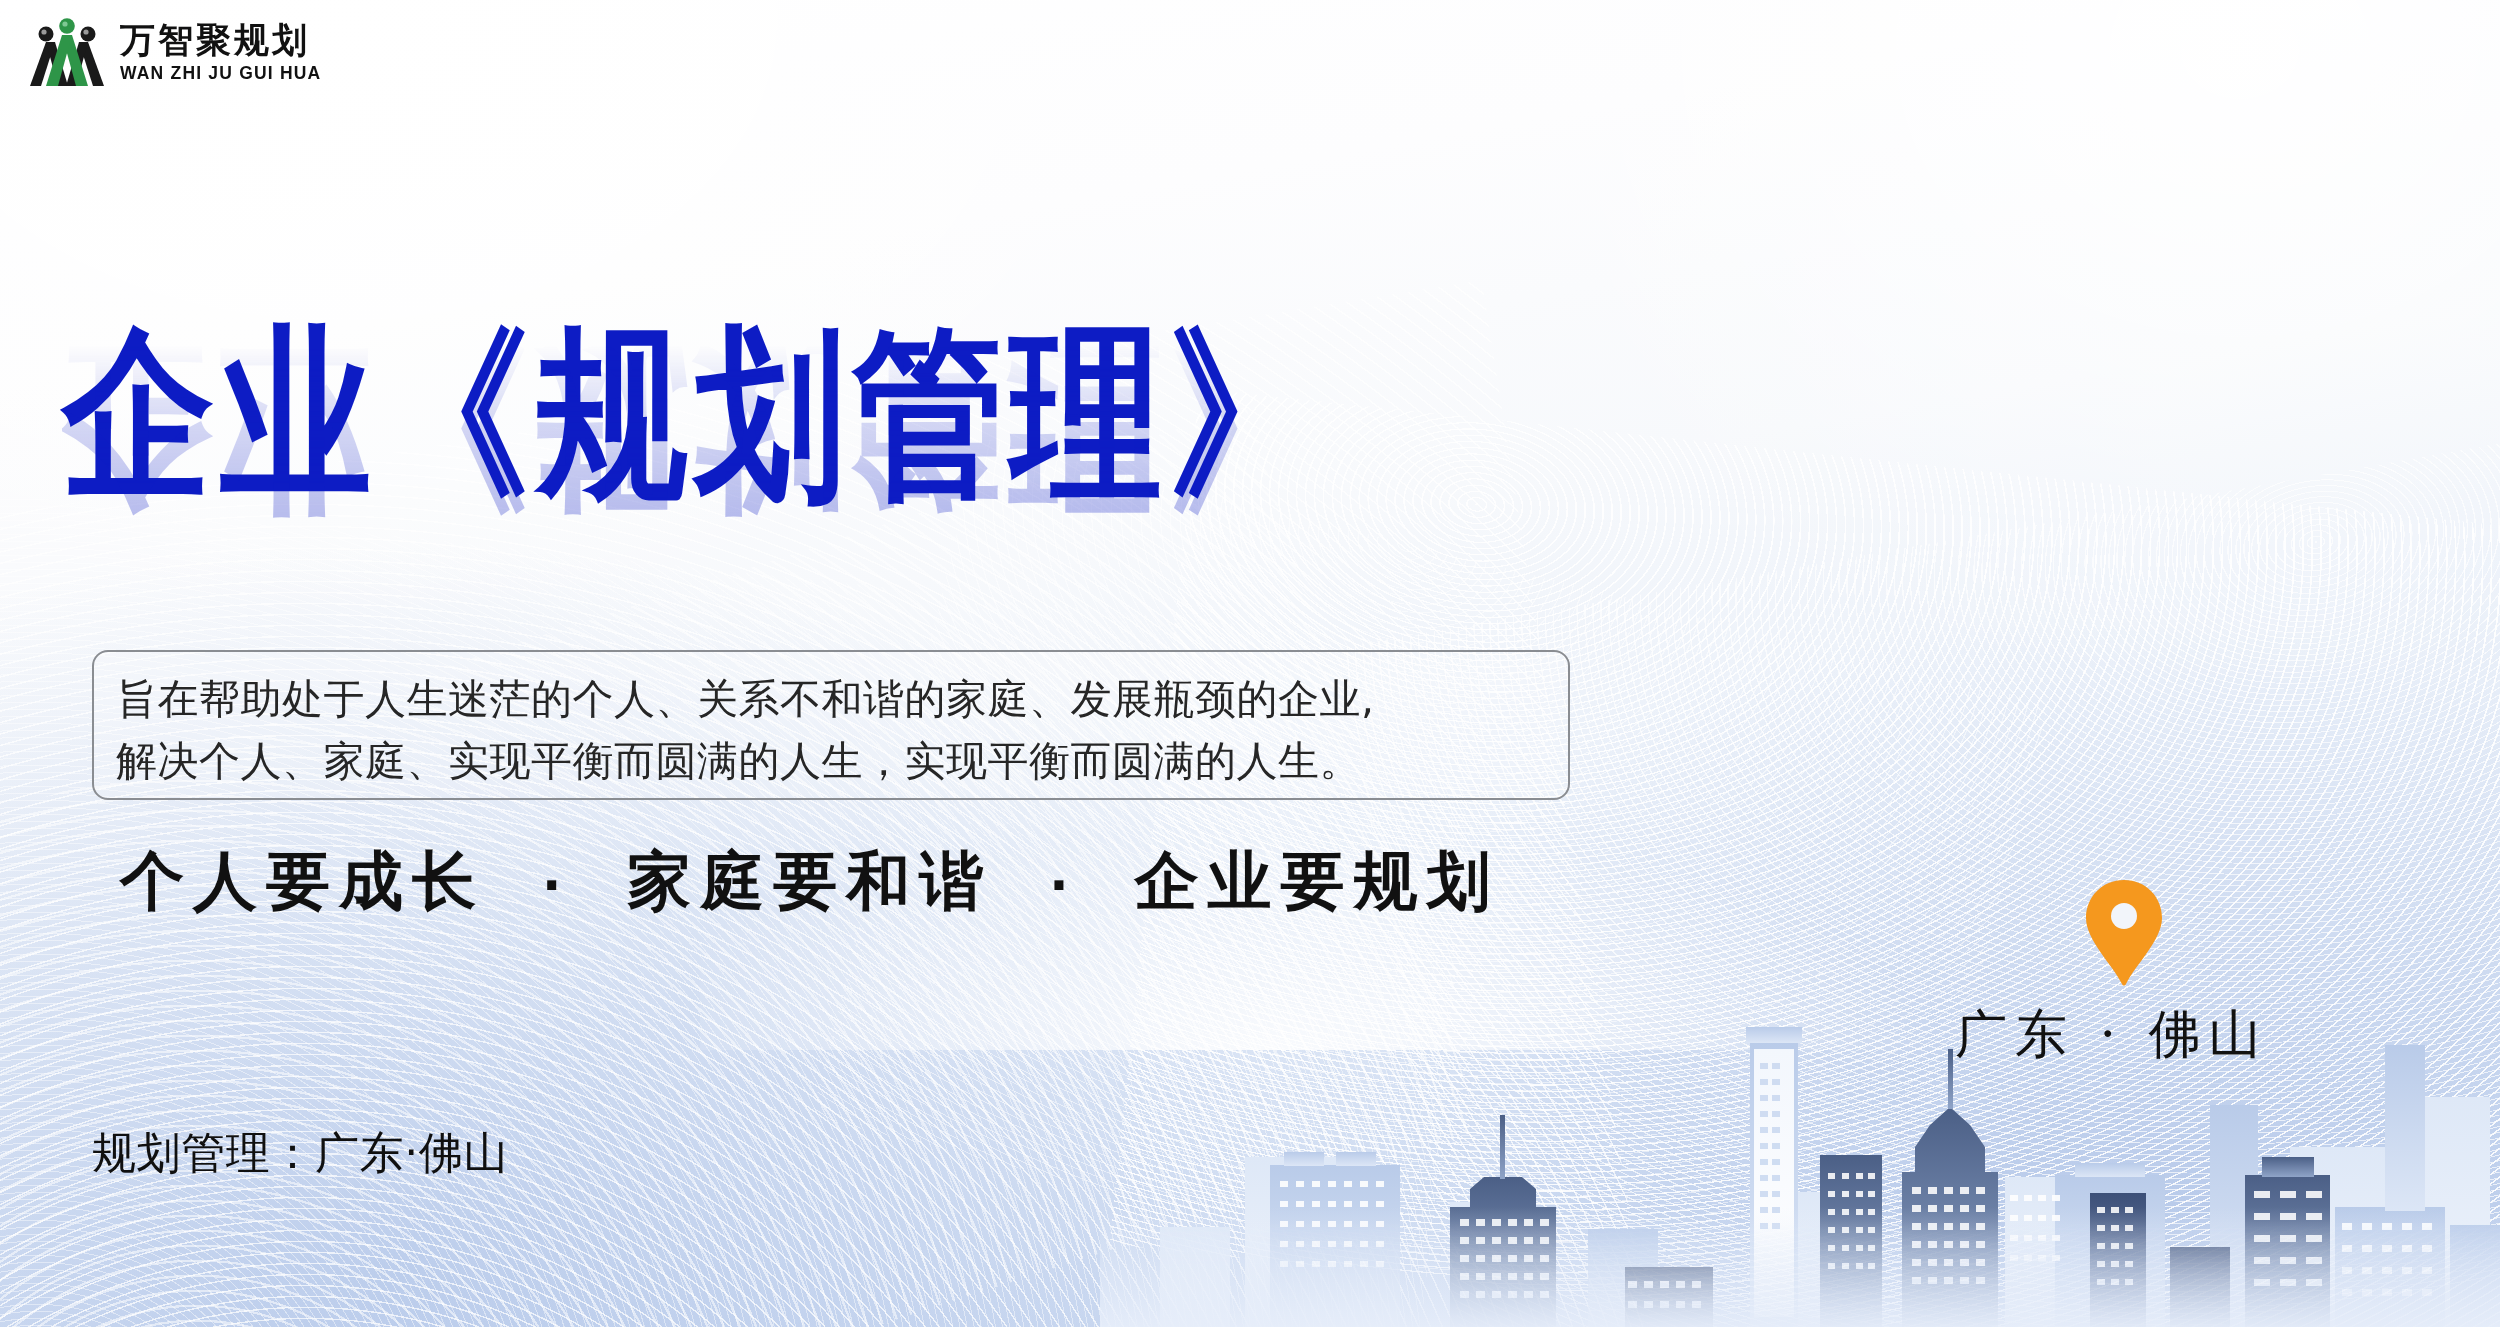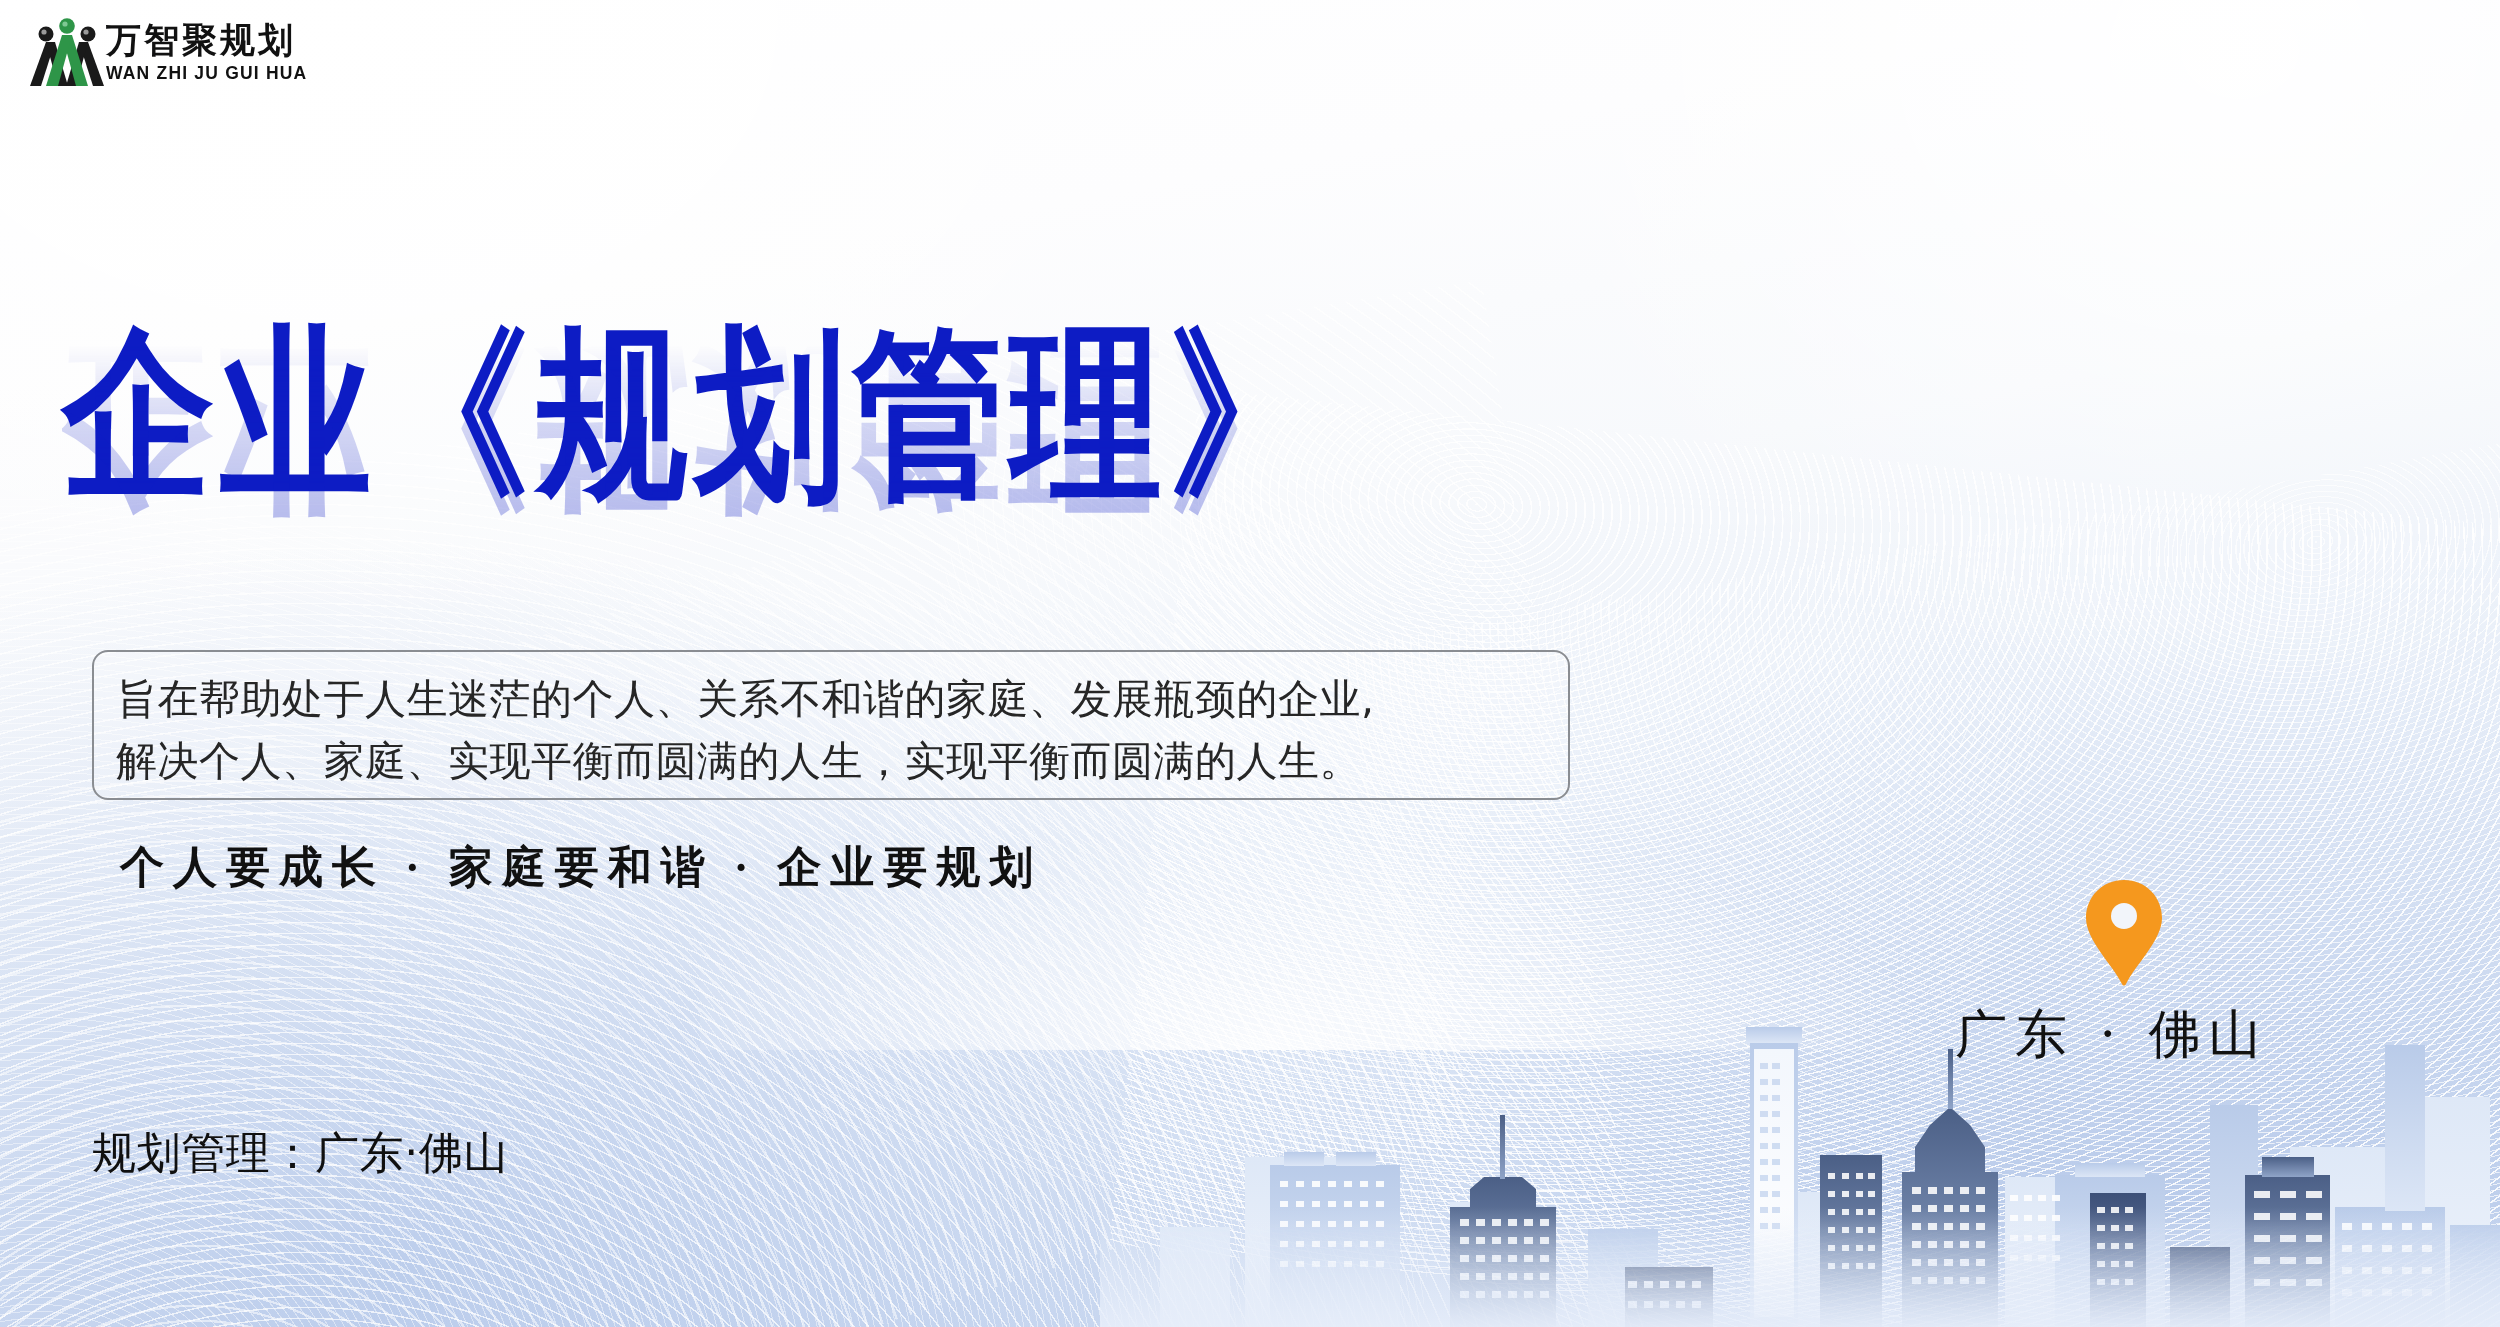--- a/index.html
+++ b/index.html
@@ -77,21 +77,21 @@
       repeating-radial-gradient(ellipse 620px 460px at 40% 0%, rgba(255,255,255,.7) 0px, rgba(255,255,255,.7) 1.1px, rgba(255,255,255,0) 1.2px, rgba(255,255,255,0) 10px);
     transform:rotate(14deg);
     opacity:.75;
   }
   .wave-ridge{
     position:absolute;left:700px;top:430px;width:1900px;height:620px;
     background:radial-gradient(ellipse 950px 320px at 30% 100%, rgba(255,255,255,.85) 0%, rgba(255,255,255,0) 70%);
   }
 
   
-  .logo{position:absolute;left:28px;top:16px;display:flex;align-items:center;}
+  .logo{position:absolute;left:28px;top:16px;display:flex;align-items:center;gap:14px;}
   .logo-mark{width:78px;height:74px;display:block;}
   .logo-text{display:flex;flex-direction:column;line-height:1;}
   .logo-cn{
     font-family:"DejaVu Sans","Liberation Sans",sans-serif;
     font-size:35px;font-weight:700;color:#111;letter-spacing:3px;
   }
   .logo-en{
     font-family:"Liberation Sans",sans-serif;
     font-size:17.5px;font-weight:700;color:#111;letter-spacing:1.2px;margin-top:7px;
   }
@@ -126,22 +126,22 @@
   }
   .desc-line{
     font-family:"DejaVu Sans","Liberation Sans",sans-serif;
     font-size:41px;font-weight:400;color:#262626;
     line-height:62px;letter-spacing:.5px;white-space:nowrap;
   }
 
   
   .slogan{
     position:absolute;left:120px;top:838px;
-    font-family:Liberation Serif, serif;
-    font-size:44px;font-weight:700;color:#111;
+    font-family:Liberation Mono, monospace;
+    font-size:64px;font-weight:700;color:#111;
     letter-spacing:9px;white-space:nowrap;
   }
 
   
   .loc-pin{position:absolute;left:2082px;top:878px;width:84px;height:110px;}
   .loc-city{
     position:absolute;left:1955px;top:1000px;
     font-family:"DejaVu Serif","Liberation Serif",serif;
     font-size:52px;font-weight:400;color:#111;letter-spacing:8px;white-space:nowrap;
   }

